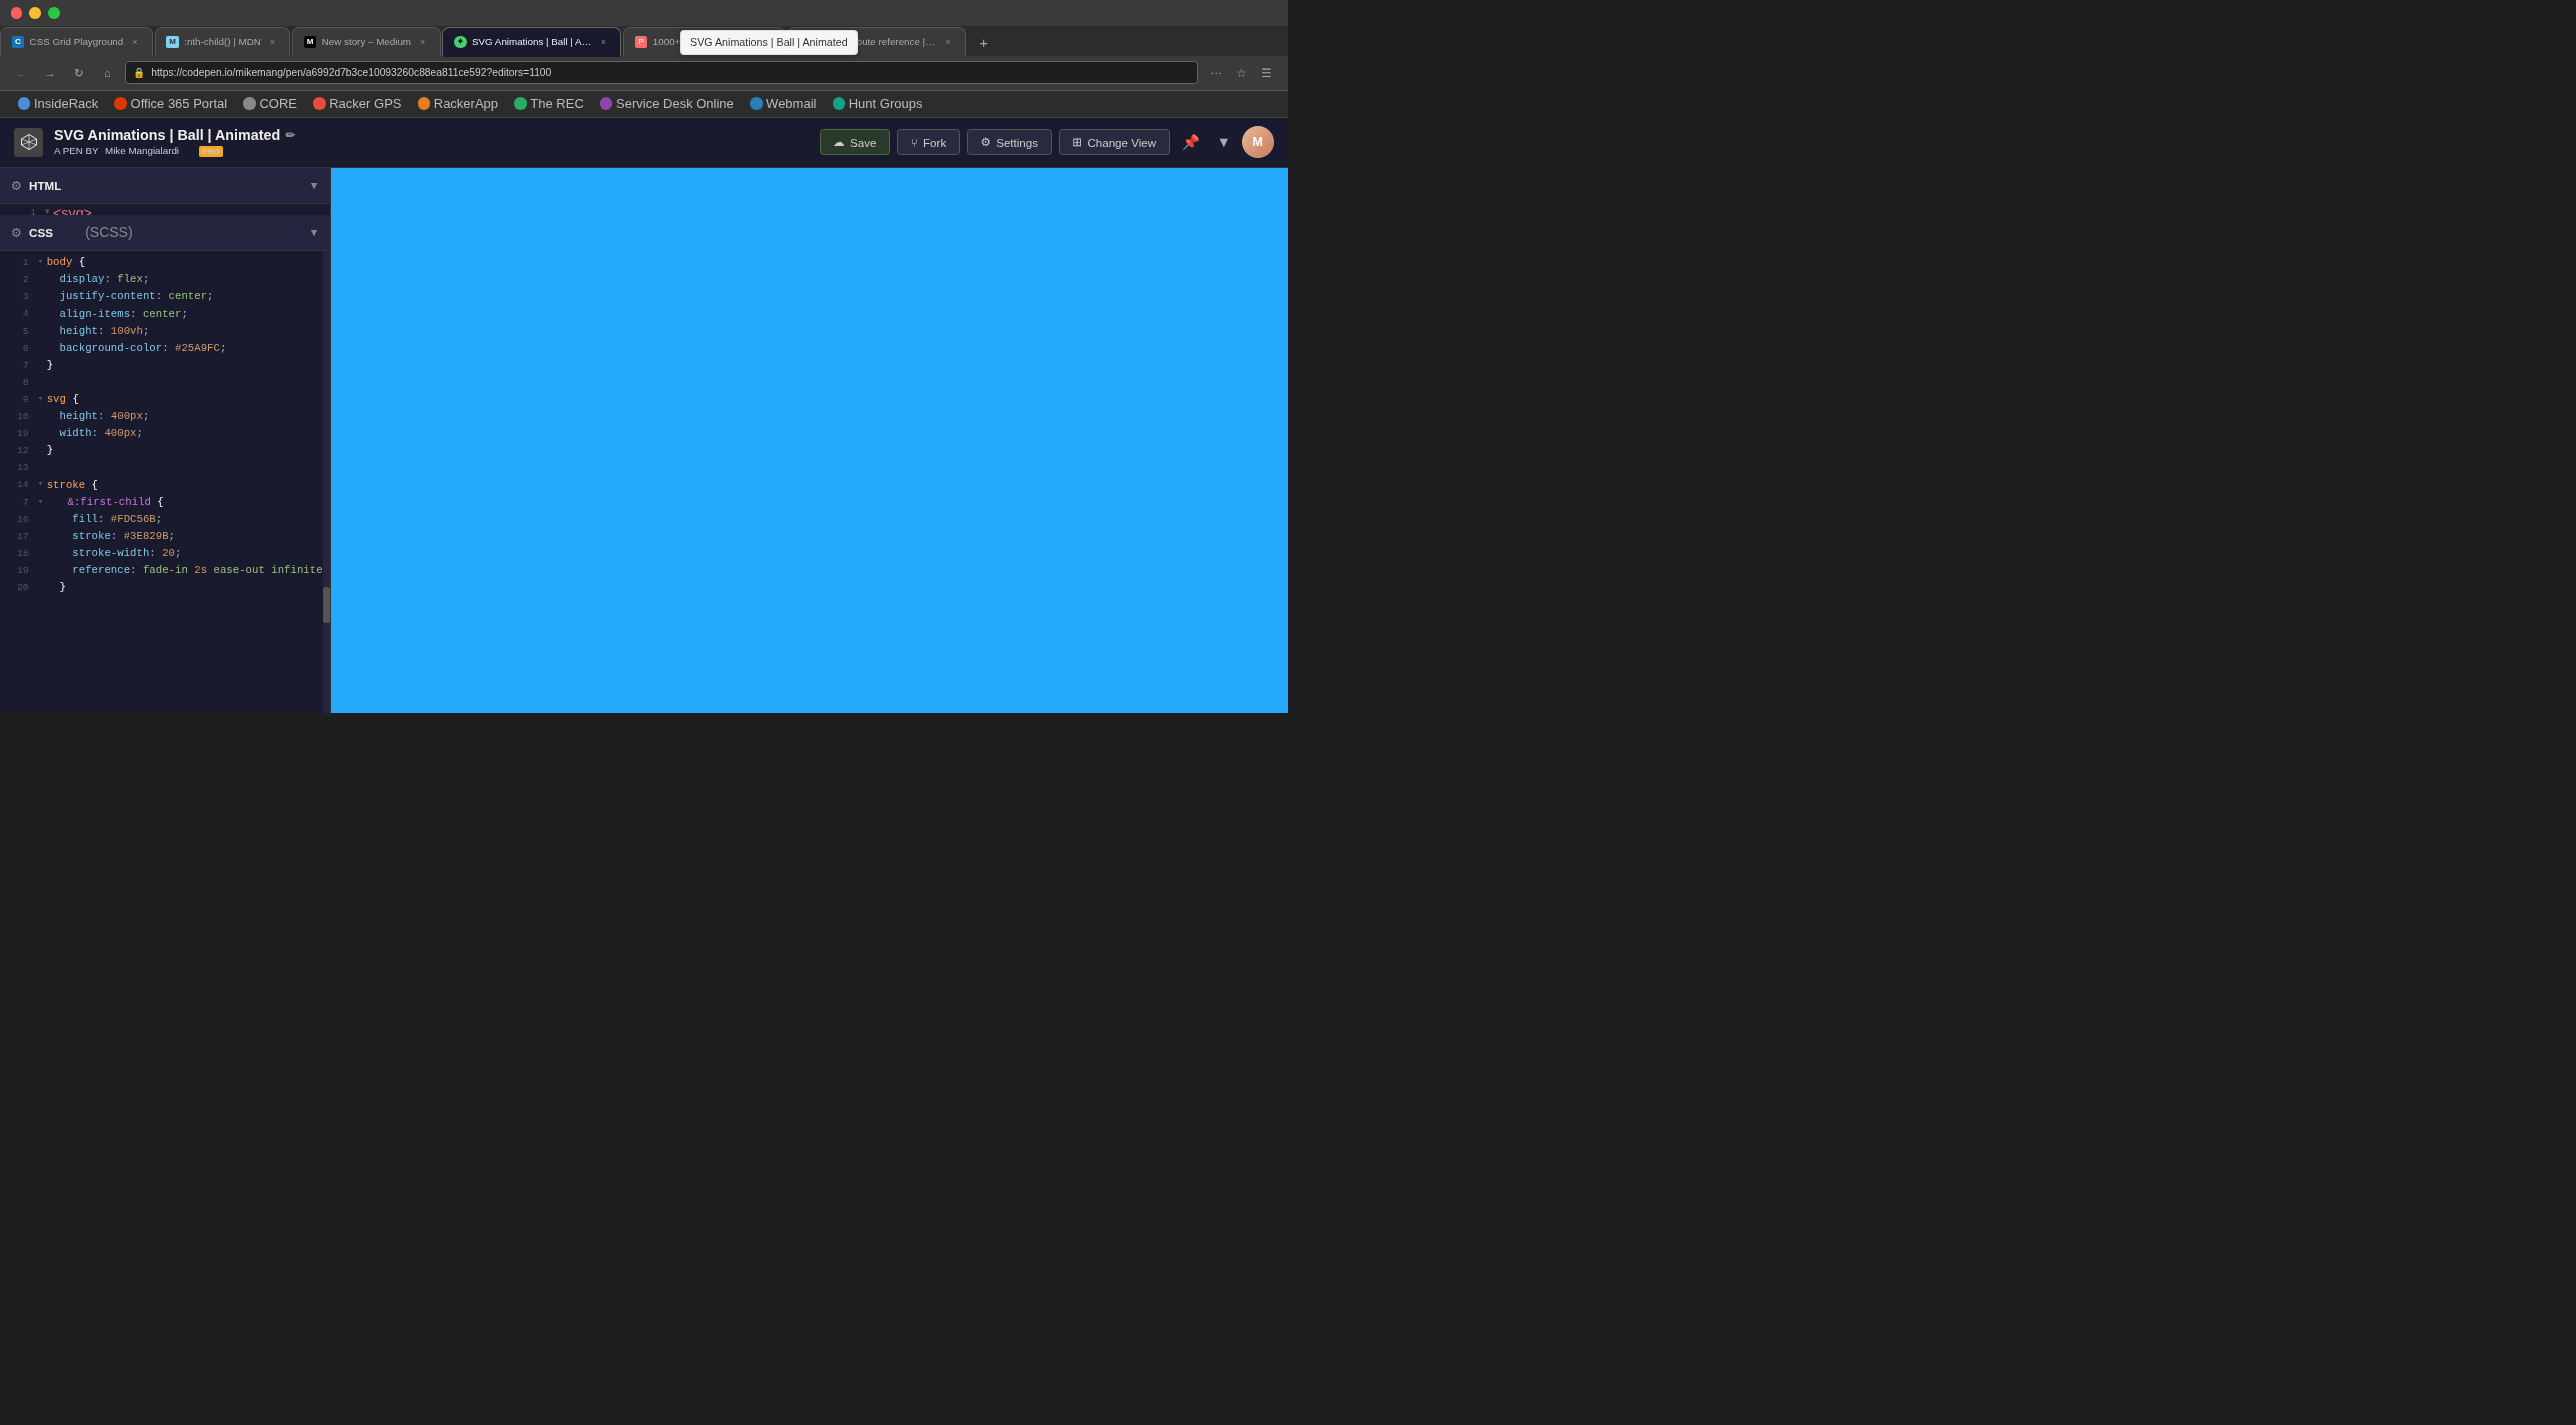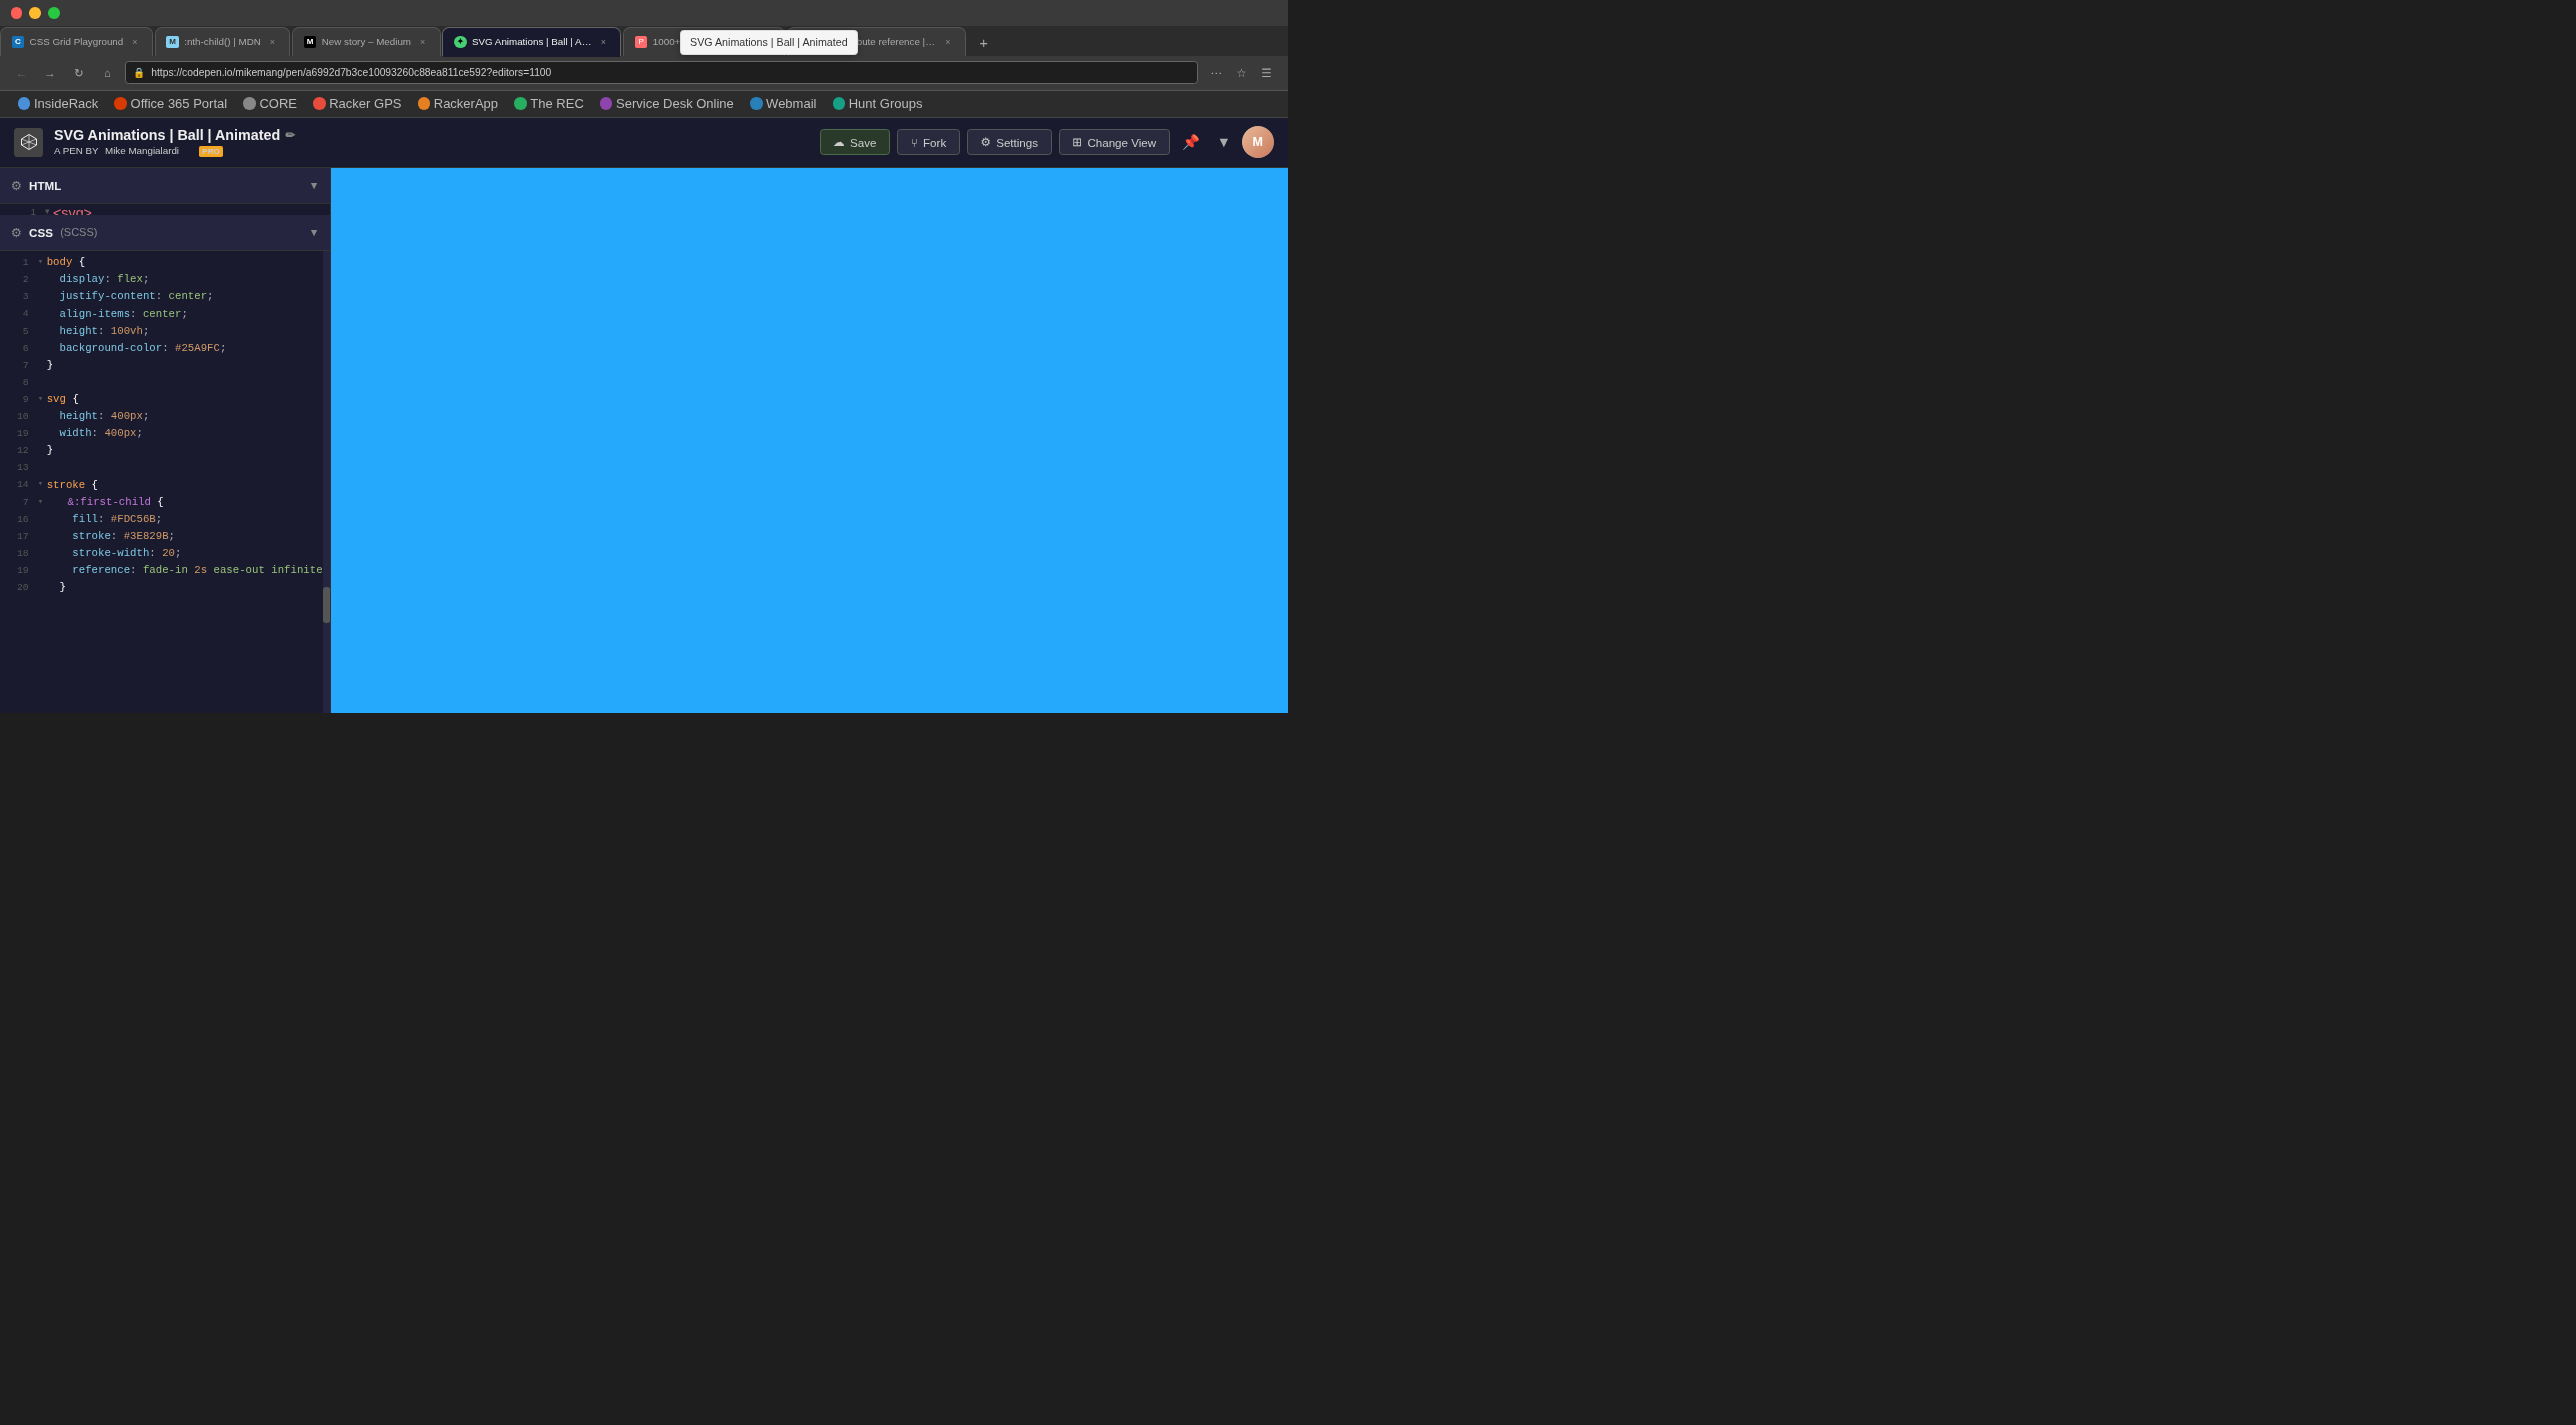--- a/index.html
+++ b/index.html
@@ -64,21 +64,21 @@
     .code-panels { width: 331px; flex-shrink: 0; display: flex; flex-direction: column; background: #1a1a2e; border-right: 1.8px solid #333; overflow: hidden; }
 
     .panel { display: flex; flex-direction: column; border-bottom: 0.9px solid #333; }
     .panel-html { height: 47px; flex-shrink: 0; }
     .panel-css { flex: 1; display: flex; flex-direction: column; overflow: hidden; }
     .panel-js { height: 43px; flex-shrink: 0; }
 
     .panel-header { display: flex; align-items: center; padding: 0 10.7px; height: 36px; background: #252540; border-bottom: 0.9px solid #333; gap: 7.2px; flex-shrink: 0; }
     .panel-header-gear { color: #888; font-size: 12.5px; }
     .panel-header-title { font-size: 11.6px; color: #eee; font-weight: 600; }
-    .panel-header-sub { font-size: 11px; color: #888; }
+    .panel-header-sub { font-size: 14px; color: #888; margin-left: 25px; }
     .panel-header-chevron { margin-left: auto; color: #888; font-size: 10.7px; cursor: pointer; }
 
     
     .code-editor { flex: 1; overflow-y: auto; background: #1a1a2e; font-family: 'Courier New', Courier, monospace; font-size: 10.7px; line-height: 1.6; padding: 3.6px 0; }
     .code-editor::-webkit-scrollbar { width: 5.4px; }
     .code-editor::-webkit-scrollbar-track { background: #1a1a2e; }
     .code-editor::-webkit-scrollbar-thumb { background: #444; border-radius: 2.7px; }
 
     .code-line { display: flex; align-items: flex-start; padding: 0 7.2px; min-height: 17px; }
     .line-num { color: #555; font-size: 9.8px; min-width: 21.5px; text-align: right; margin-right: 9px; user-select: none; padding-top: 0.9px; }

